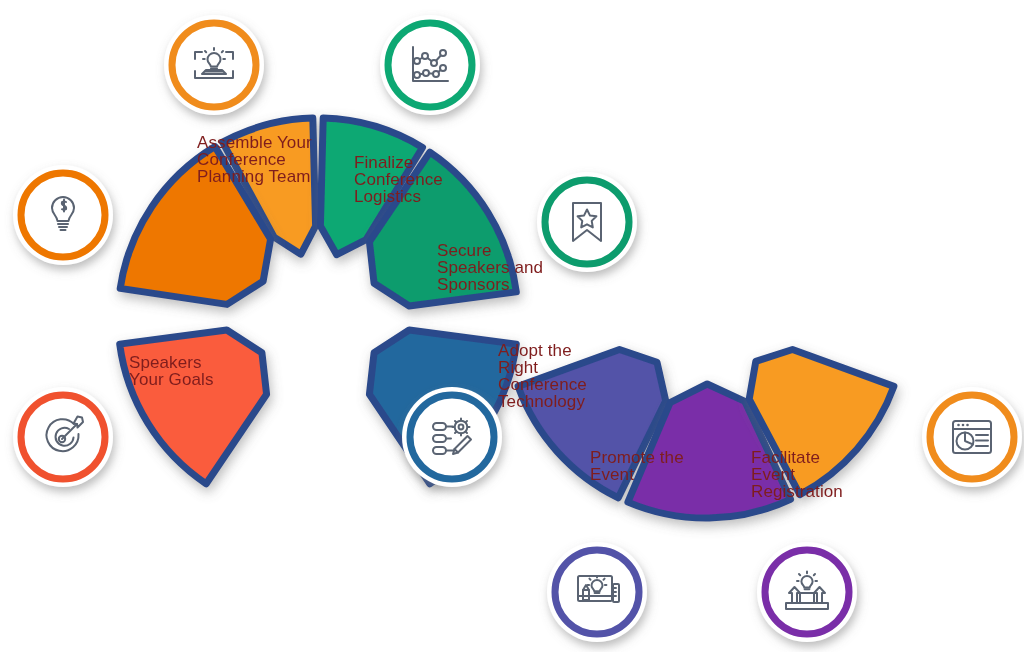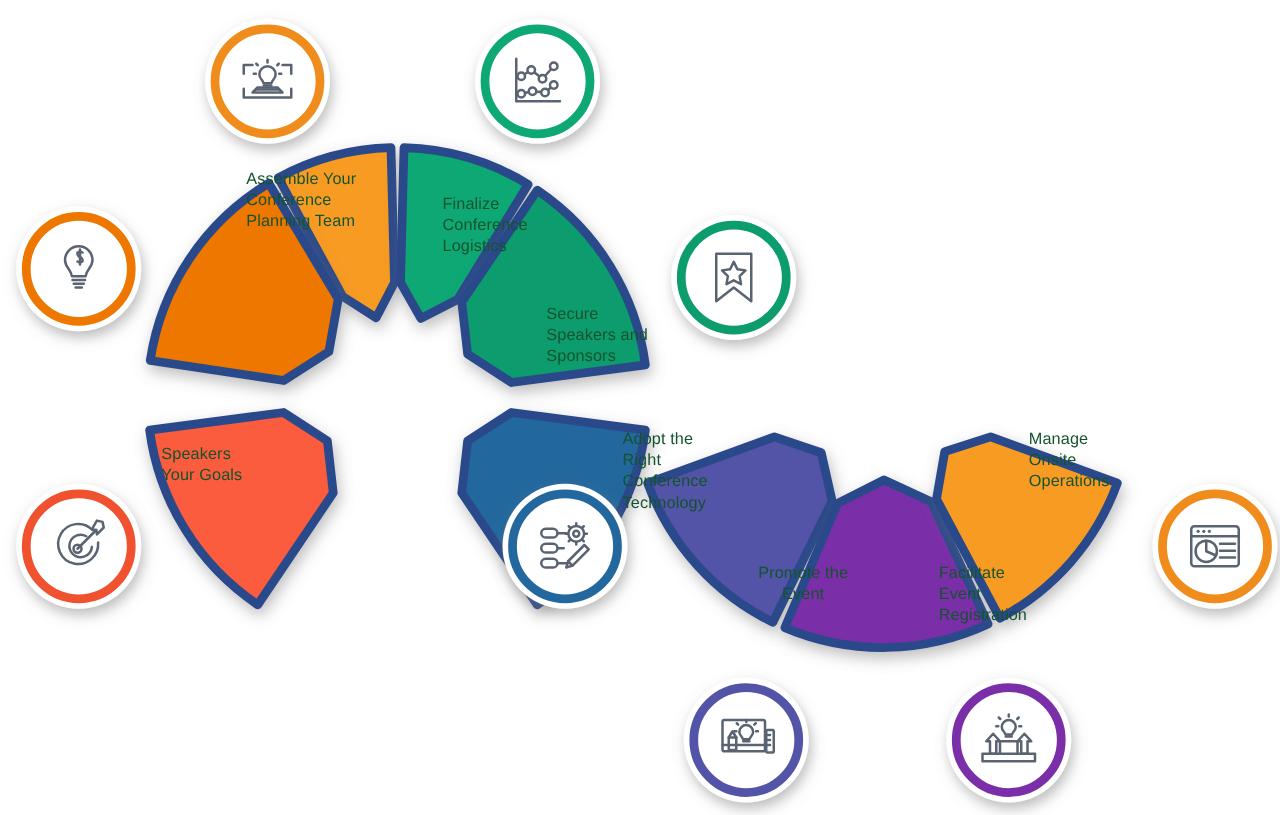--- a/index.html
+++ b/index.html
@@ -1,20 +1,20 @@
 <!DOCTYPE html>
 <html><head>
 <meta charset="utf-8">
 <style>
   html,body{margin:0;padding:0;background:#ffffff;}
   body{width:1024px;height:652px;overflow:hidden;
        font-family:"Liberation Sans","DejaVu Sans",sans-serif;}
   #stage{position:relative;width:1024px;height:652px;}
   svg{position:absolute;left:0;top:0;}
-  .seg-label{position:absolute;color:#14532d;font-size:13px;line-height:17px;
+  .seg-label{position:absolute;color:#7f1d1d;font-size:17px;line-height:17px;
              letter-spacing:.1px;white-space:pre-line;pointer-events:none;}
 </style>
 </head>
 <body>
 
 <div id="stage">
 
 <svg width="1024" height="652" viewBox="0 0 1024 652">
   <defs>
     <filter id="softshadow" x="-40%" y="-40%" width="190%" height="190%">
@@ -214,28 +214,25 @@
 
 <div class="seg-label" style="left:437px;top:242px;width:118px;">Secure
 Speakers and
 Sponsors</div>
 
 <div class="seg-label" style="left:498px;top:342px;width:108px;">Adopt the
 Right
 Conference
 Technology</div>
 
-<div class="seg-label" style="left:590px;top:449px;width:105px;text-align:center;">Promote the
+<div class="seg-label" style="left:590px;top:449px;width:105px;">Promote the
 Event</div>
 
 <div class="seg-label" style="left:723px;top:449px;width:110px;margin-left:28px;">Facilitate
 Event
 Registration</div>
 
-<div class="seg-label" style="left:823px;top:342px;width:110px;">Manage
-Onsite
-Operations</div>
 
 <div class="seg-label" style="left:129px;top:354px;width:120px;">Speakers
 Your Goals</div>
 
 
 </div>
 
 </body></html>

